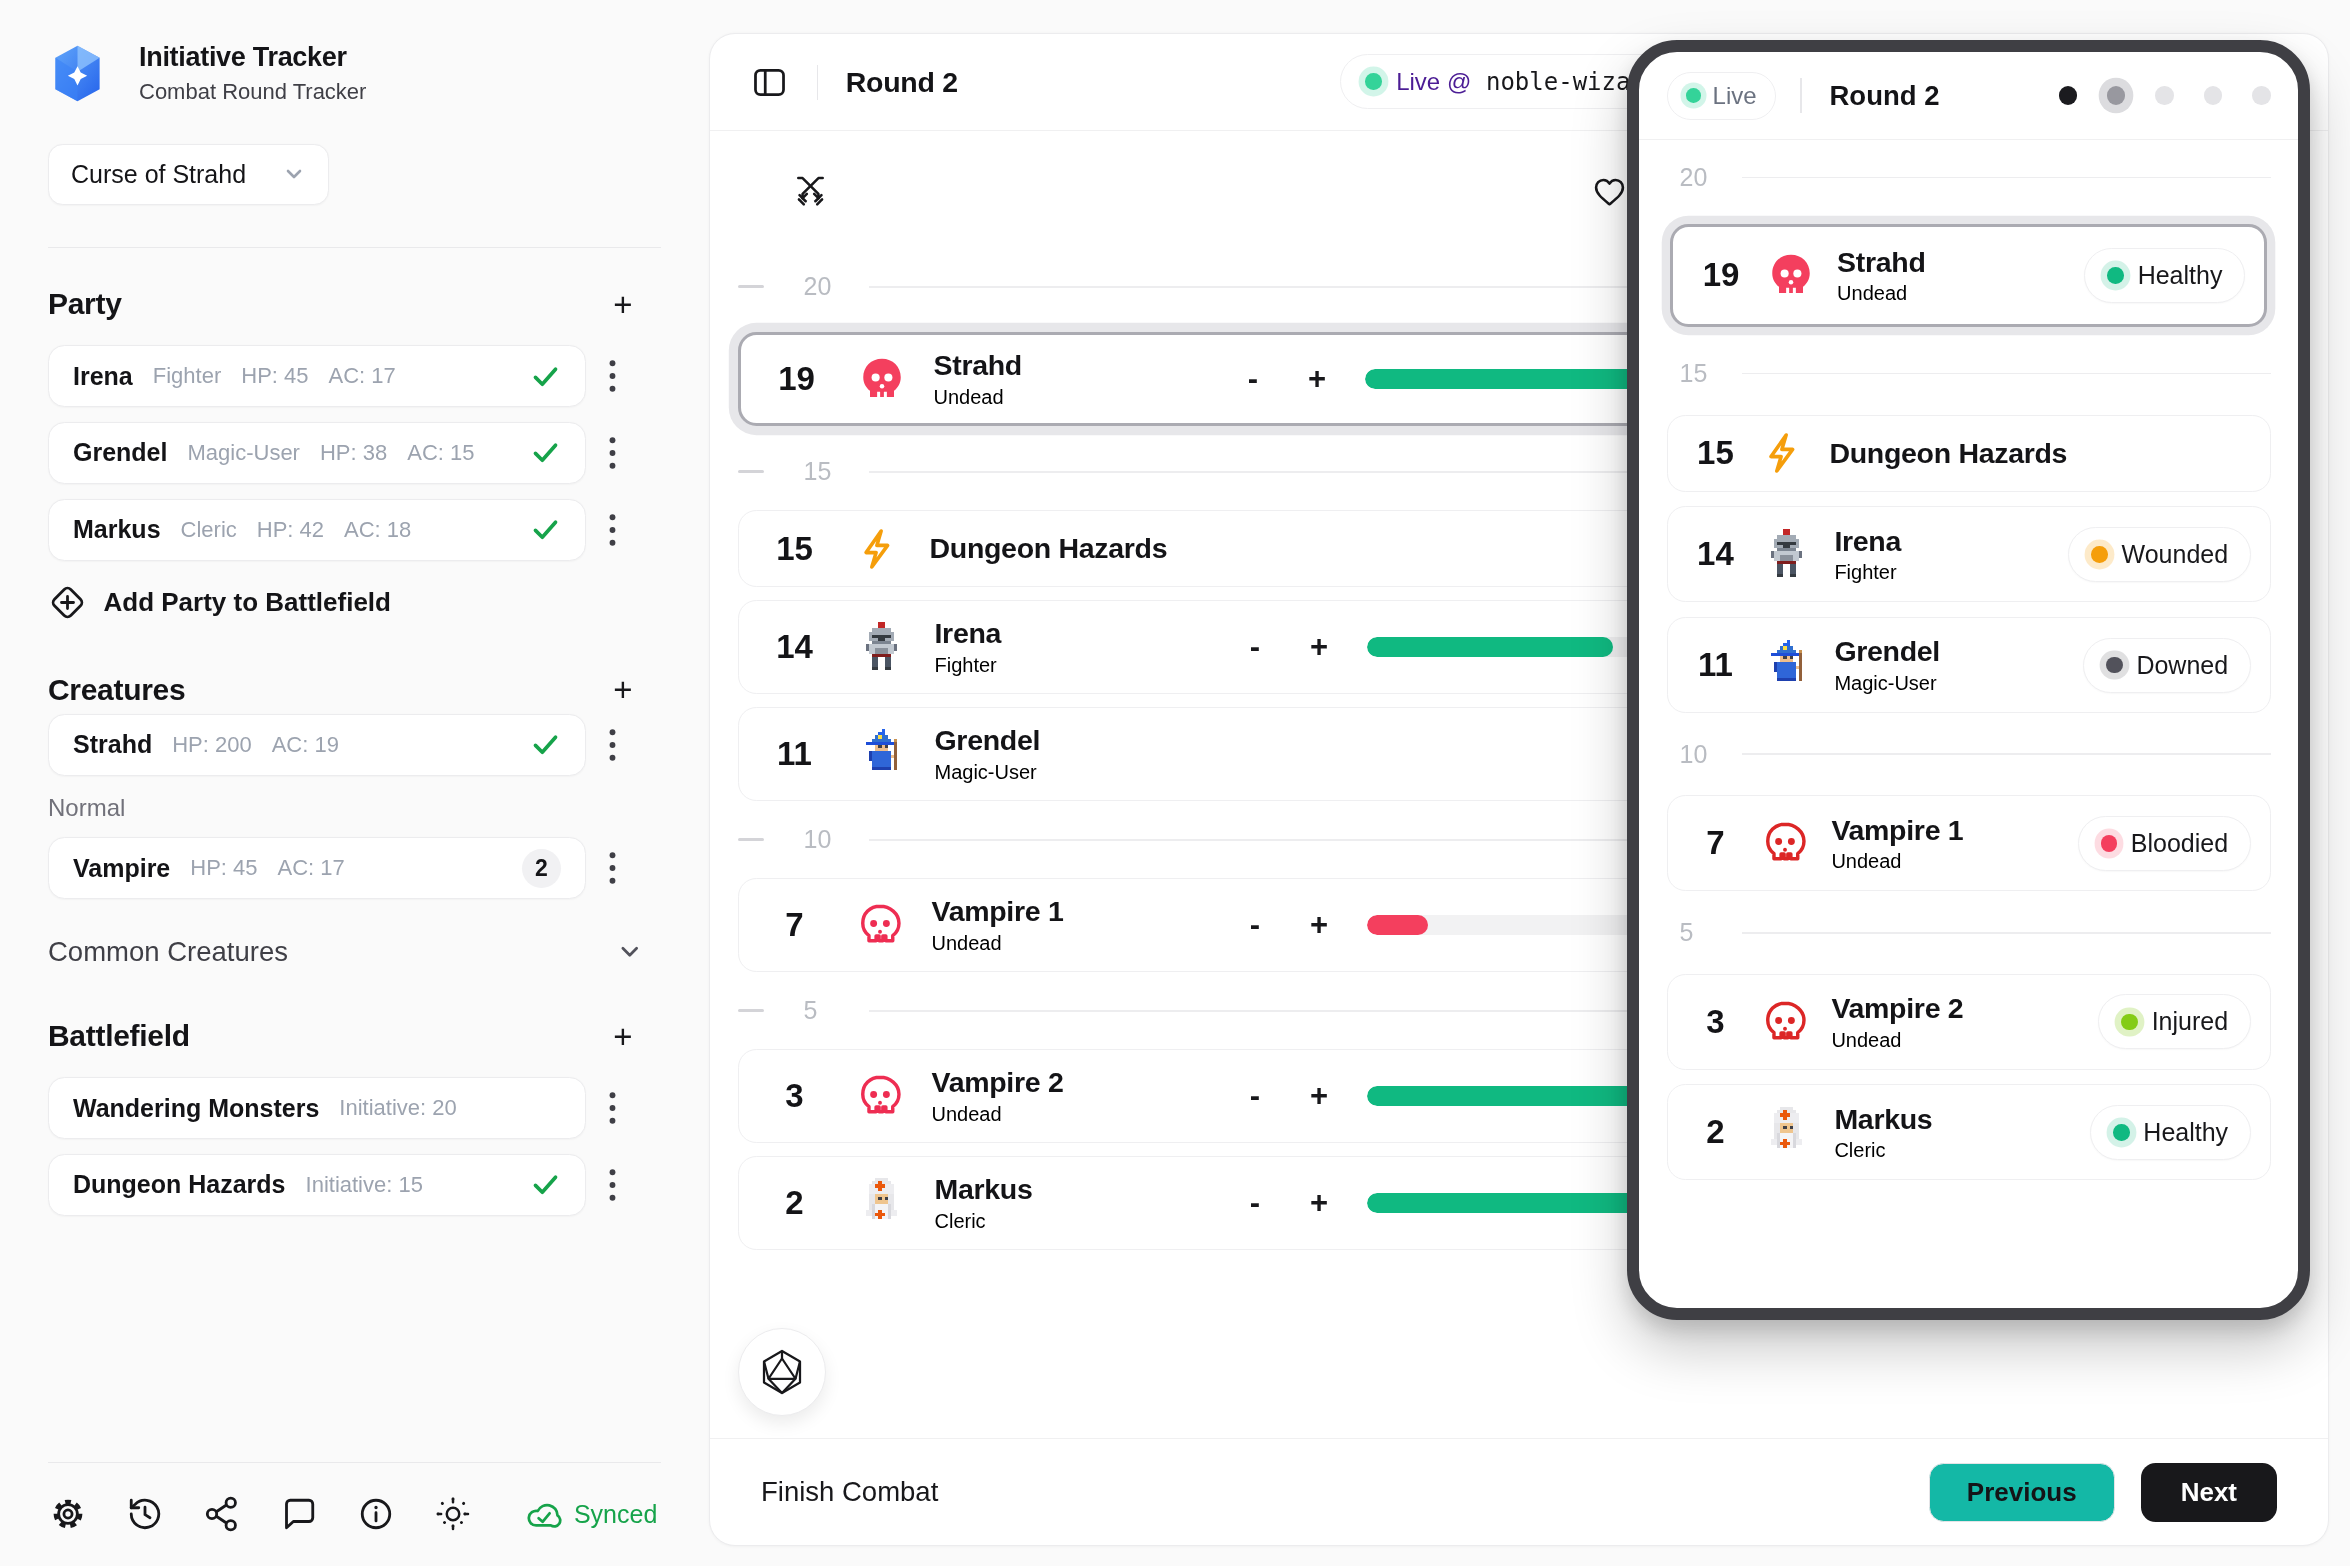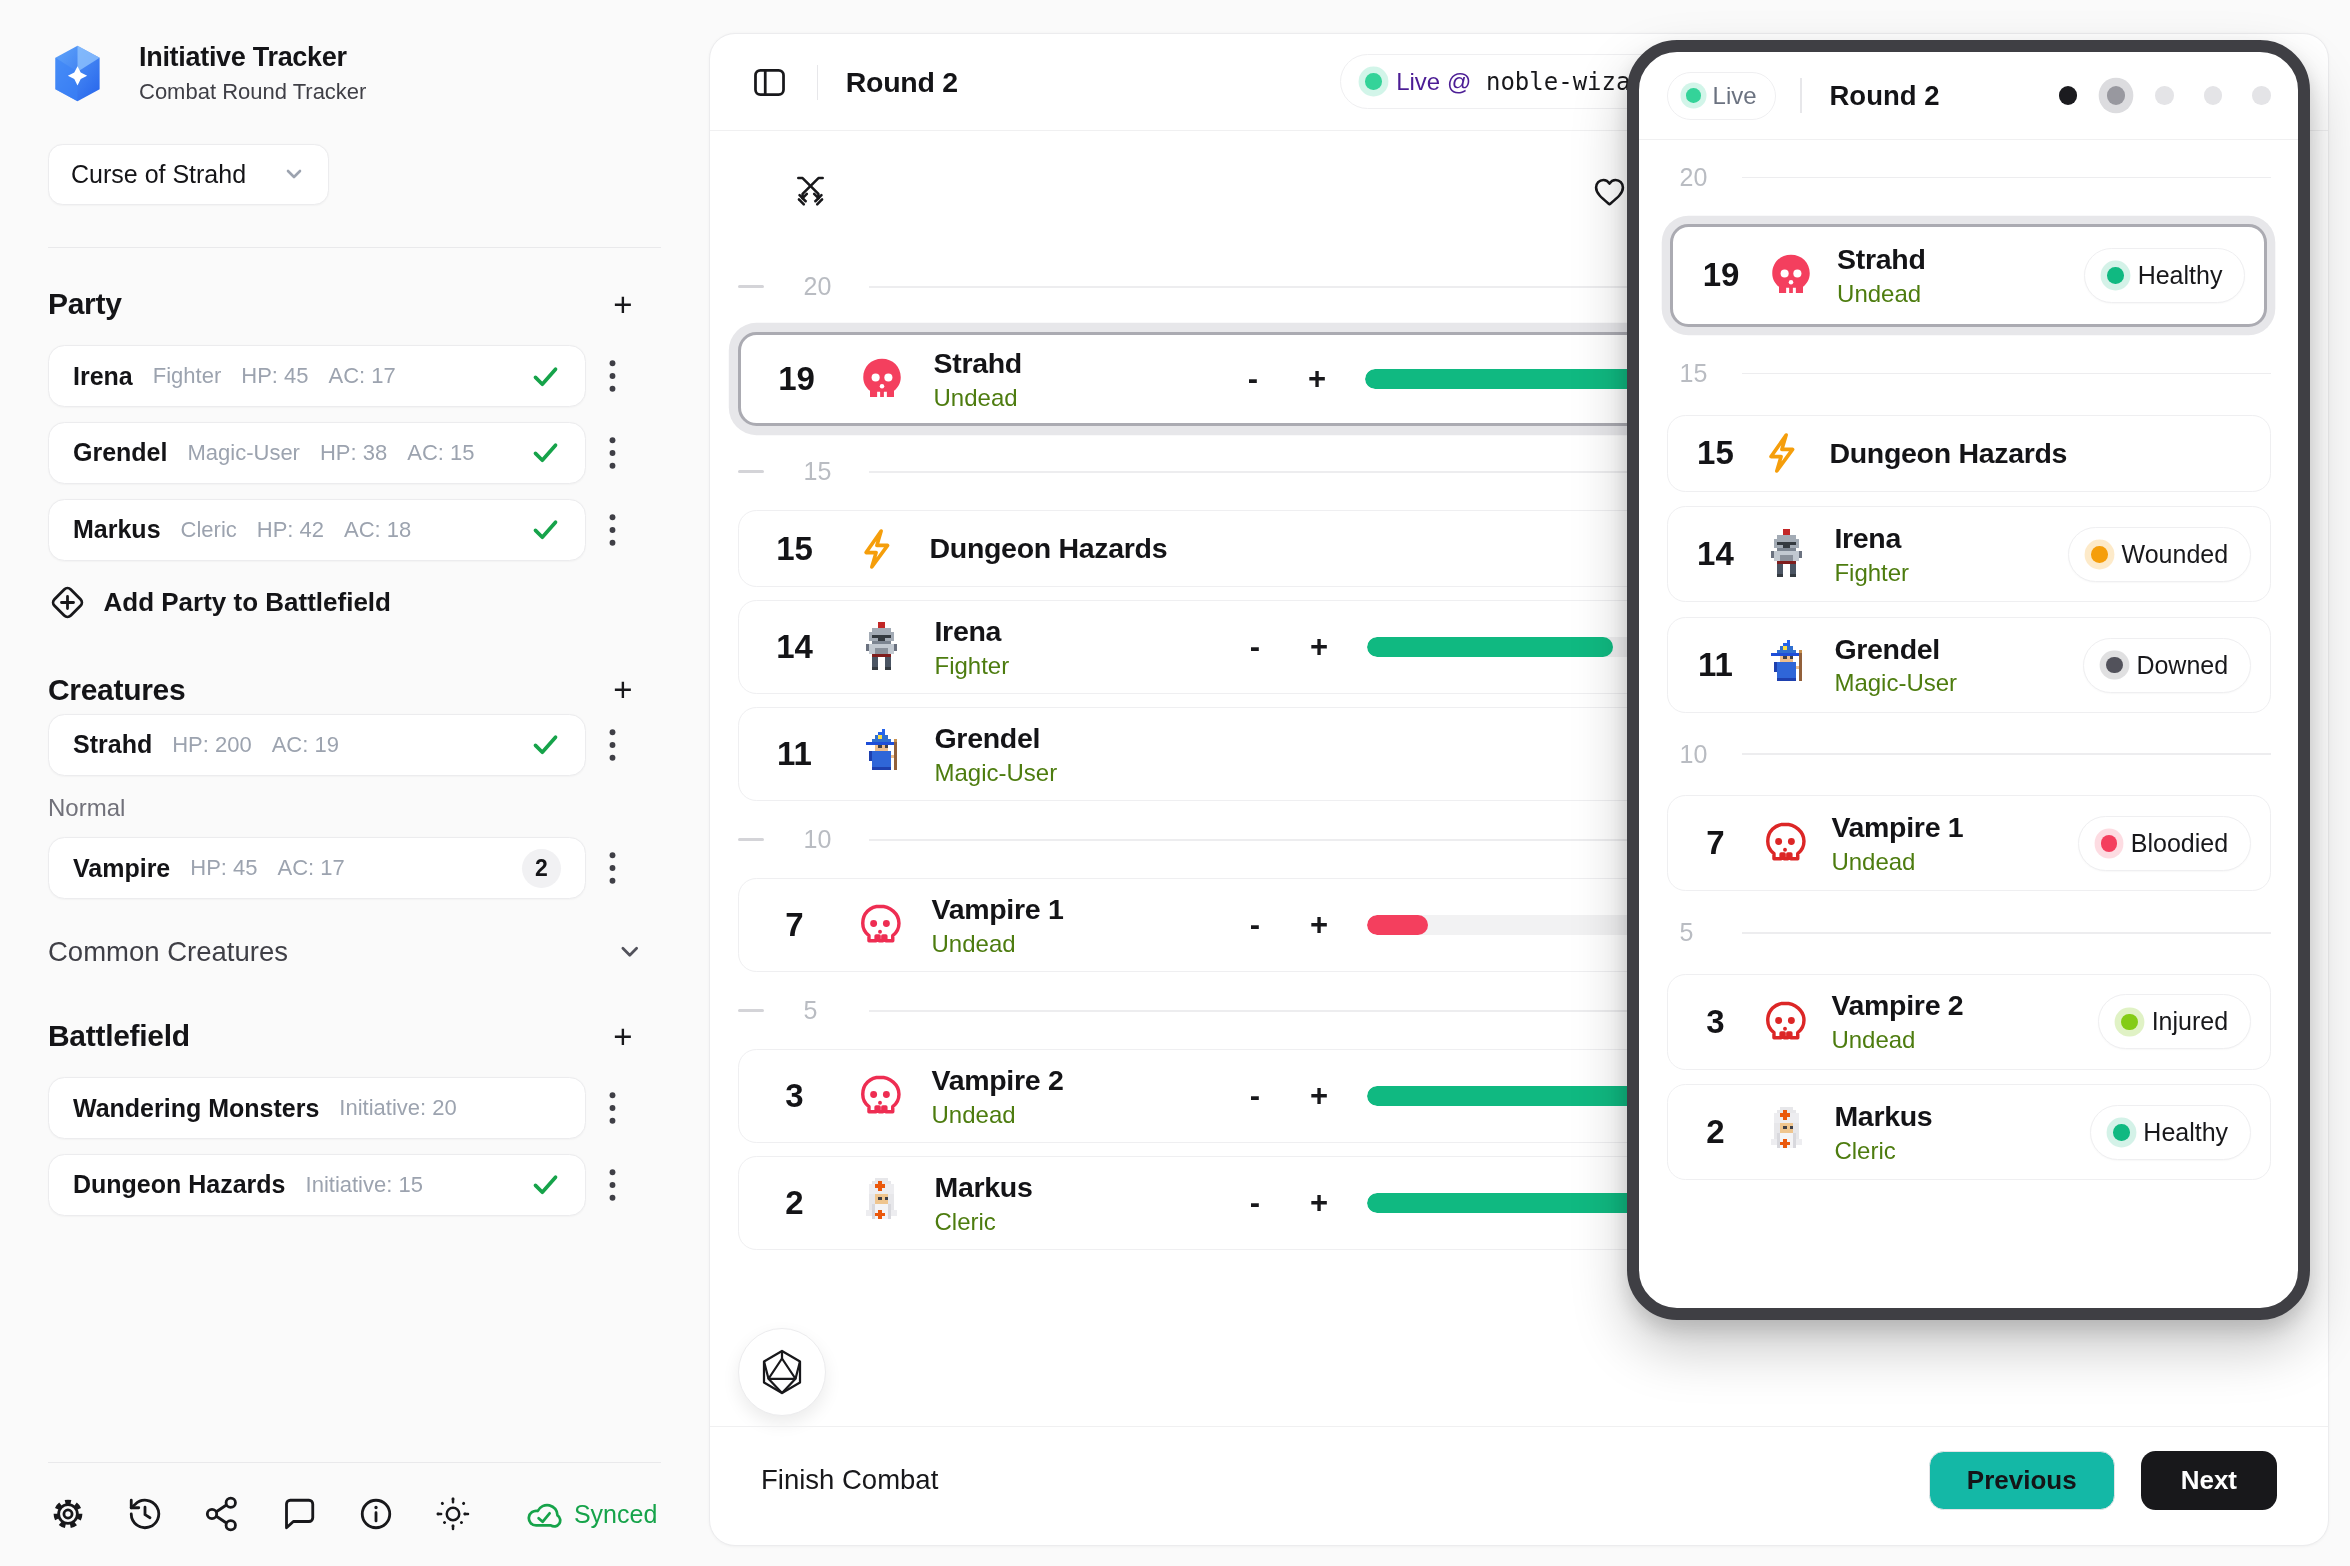--- a/index.html
+++ b/index.html
@@ -64,30 +64,30 @@
   .tick-num { width:51px; margin-left:40px; font-size:25px; color:#b9bcc2; }
   .tick-line { flex:1; height:1.8px; background:#ededef; margin-left:14.7px; }
   .irow { position:relative; display:flex; align-items:center; background:#fff; border:1.8px solid #efeff1;
     border-radius:18.4px; height:94px; padding:0 22px; margin:13px 0; cursor:pointer; }
   .irow.selected { border:3.7px solid #ababb2; box-shadow:0 0 0 9.2px #e7e7ea; margin:20px 0; }
   .irow.short { height:77px; }
   .ini { width:68px; text-align:center; font-size:33px; font-weight:700; }
   .row-icon { margin-left:27.5px; }
   .who { margin-left:27.5px; display:flex; flex-direction:column; gap:3.7px; }
   .who-name { font-size:28.5px; font-weight:700; letter-spacing:-0.3px; }
-  .who-class { font-size:24px; color:#4d7c0f; }
+  .who-class { font-size:20px; color:#000000; }
   .hp-controls { margin-left:auto; display:flex; align-items:center; gap:31px; }
   .stepper { font-size:31px; font-weight:600; color:#18181b; width:33px; text-align:center; cursor:pointer; }
   .bar { width:514px; height:20px; border-radius:10px; background:#f2f2f3; overflow:hidden; }
   .bar-fill { height:100%; border-radius:10px; }
   .downed-cluster { margin-left:auto; display:flex; align-items:center; gap:27.5px; padding-right:9.2px; }
 
   .dice-fab { position:absolute; left:27.5px; bottom:22px; width:88px; height:88px; border-radius:50%; background:#fff;
     border:1.8px solid #ececee; box-shadow:0 7.3px 16.5px rgba(0,0,0,.08); display:flex; align-items:center; justify-content:center; cursor:pointer; }
-  .main-footer { position:absolute; left:0; right:0; bottom:12px; height:107px; border-top:1.8px solid #f0f0f1;
+  .main-footer { position:absolute; left:0; right:0; bottom:0; height:107px; border-top:1.8px solid #f0f0f1;
     display:flex; align-items:center; padding:0 51px; }
   .finish-label { font-size:27.5px; color:#18181b; cursor:pointer; }
   .footer-btns { margin-left:auto; display:flex; gap:26px; }
   .btn-prev { height:59px; padding:0 37px; border:1.8px solid #e4e4e7; border-radius:14.7px; background:#14b8a6;
     font-size:26px; font-weight:600; display:flex; align-items:center; cursor:pointer; }
   .btn-next { height:59px; padding:0 40px; border-radius:14.7px; background:#18181b; color:#fff;
     font-size:26px; font-weight:600; display:flex; align-items:center; cursor:pointer; }
 
   
   .phone { position:absolute; left:1627px; top:40px; width:683px; height:1280px; background:#fff;

